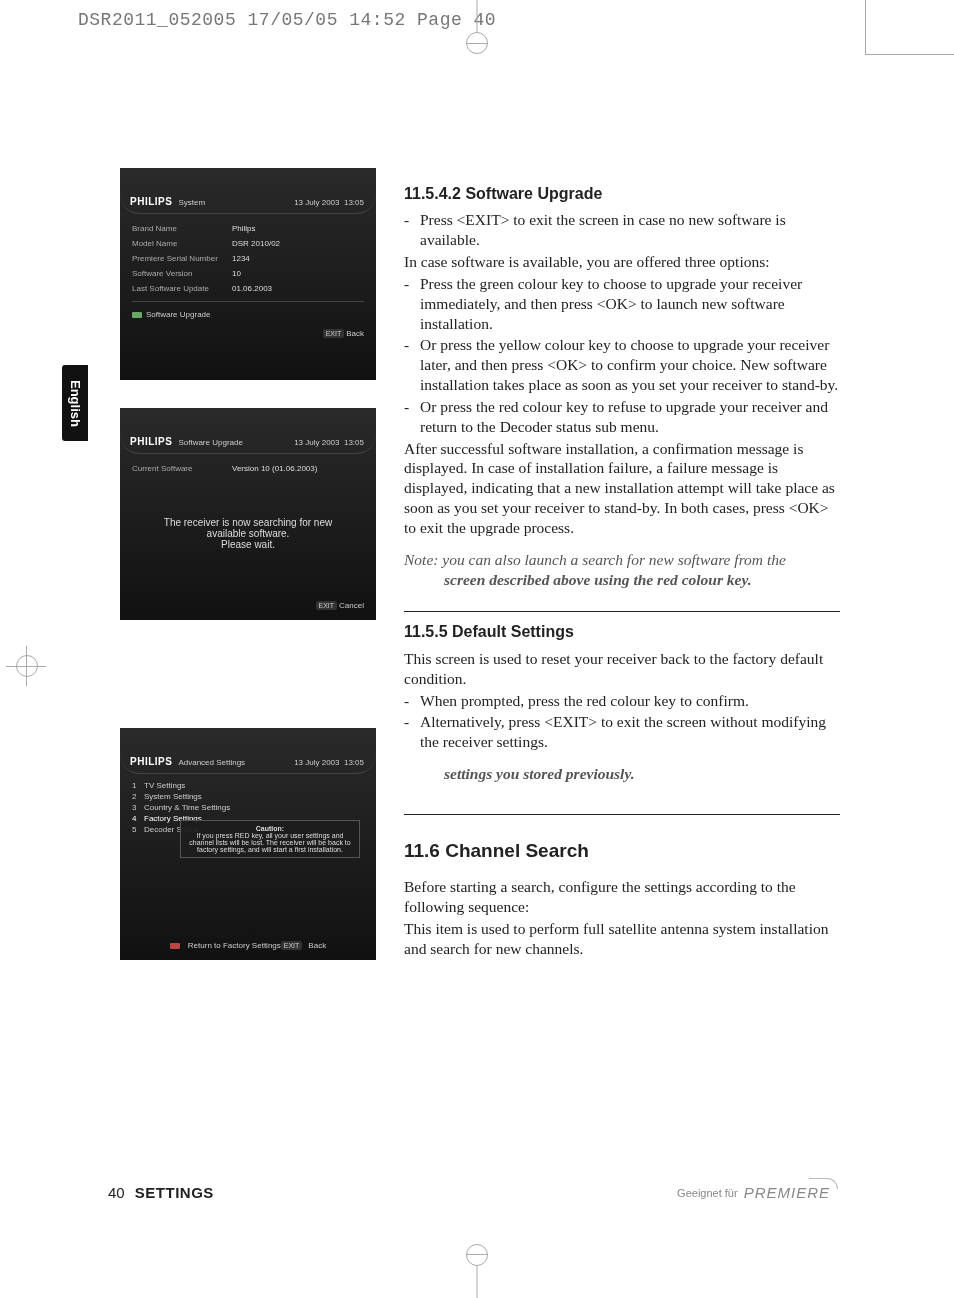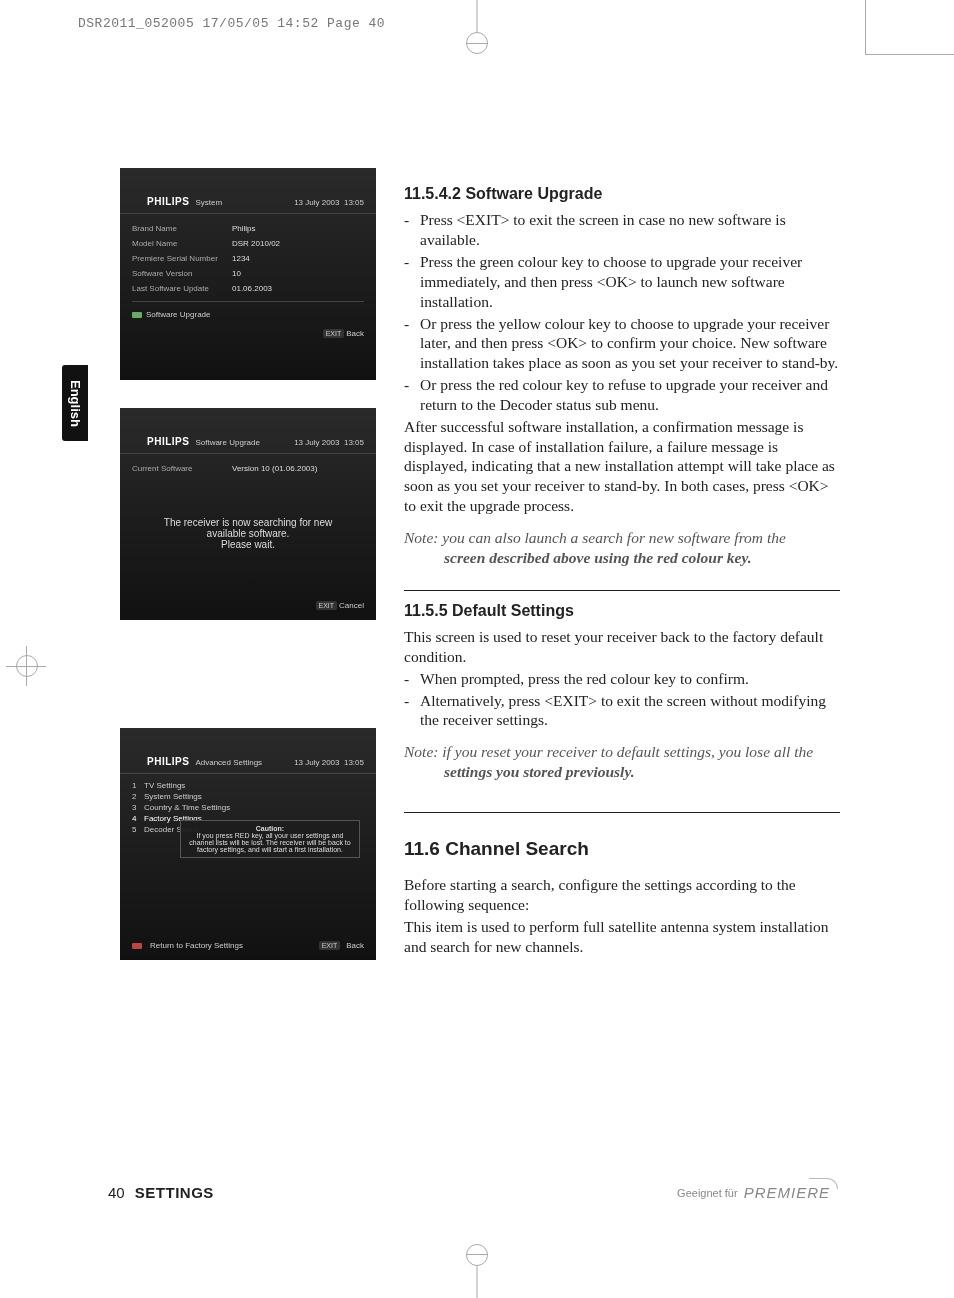--- a/index.html
+++ b/index.html
@@ -6,24 +6,24 @@
   body {
     width: 954px;
     height: 1298px;
     background: #fff;
     font-family: Georgia, 'Times New Roman', serif;
     position: relative;
     color: #222;
   }
   .print-header {
     position: absolute;
-    top: 16px;
+    top: 10px;
     left: 78px;
     font-family: 'Courier New', monospace;
-    font-size: 13px;
+    font-size: 18px;
     color: #777;
     letter-spacing: 0.5px;
   }
   .crop-mark-top {
     position: absolute;
     top: 0;
     left: 50%;
     width: 1px;
     height: 32px;
     background: #aaa;
@@ -163,22 +163,23 @@
     color: #ccc;
     font-family: Arial, sans-serif;
     font-size: 8px;
     position: relative;
     margin-bottom: 28px;
   }
   .shot-header {
     display: flex;
     justify-content: space-between;
     align-items: flex-end;
-    padding: 28px 12px 6px 27px;
+    padding: 28px 12px 6px 10px;
     border-bottom: 1px solid #444;
+    border-radius: 20px;
   }
   .shot-brand { font-weight: bold; font-size: 10px; color:#fff; letter-spacing:0.5px;}
   .shot-crumb { font-size: 8px; color:#ccc; margin-left:6px;}
   .shot-time { font-size:8px; color:#ccc;}
   .shot-body { padding: 10px 12px 6px 12px; min-height: 100px; }
   .shot-row { display:flex; margin-bottom:6px; }
   .shot-row .lbl { width: 100px; color:#aaa; }
   .shot-row .val { color:#ddd; }
   .shot-footer { display:flex; justify-content:flex-end; padding:4px 12px 10px; font-size:8px; color:#ccc;}
   .shot-btn { display:inline-block; background:#333; padding:1px 3px; border-radius:2px; margin-right:2px; font-size:7px;}
@@ -201,21 +202,21 @@
     width: 200px;
     padding: 8px 6px;
     text-align: center;
     font-size: 10px;
     color: #ddd;
   }
   .shot-software-bar {
     display:flex; align-items:center; padding-top:8px; border-top:1px solid #444; margin-top:8px;
   }
   .shot-color-dot { width:10px;height:6px;background:#6a6;border-radius:1px;margin-right:4px;}
-  .shot-left-footer { display:flex; align-items:center; padding:4px 12px 10px; font-size:8px; color:#ccc; justify-content:space-between;}
+  .shot-left-footer { display:flex; align-items:center; padding:4px 12px 10px; font-size:8px; color:#ccc; justify-content:center;}
   .shot-left-group { display:flex; align-items:center; gap:4px;}
 
   
   h3.section-h { font-family: Arial, sans-serif; font-size: 16px; font-weight: bold; margin-bottom: 6px; }
   h2.big-h { font-family: Arial, sans-serif; font-size: 19px; font-weight: bold; margin: 24px 0 14px; }
   .para { margin-bottom: 2px; }
   .bullet { display:flex; margin-bottom:2px; }
   .bullet .dash { width: 16px; flex-shrink:0; }
   .bullet .text { flex:1; }
   .note { font-style: italic; color:#555; margin-top:12px; }
@@ -377,20 +378,21 @@
     </div>
 
   </div>
 
   <div class="col-right">
     <h3 class="section-h">11.5.4.2 Software Upgrade</h3>
     <div class="bullet">
         <span class="dash">-</span>
         <span class="text">Press &lt;EXIT&gt; to exit the screen in case no new software is available.</span>
       </div>
+    <p class="para">In case software is available, you are offered three options:</p>
     <div class="bullet">
         <span class="dash">-</span>
         <span class="text">Press the green colour key to choose to upgrade your receiver immediately, and then press &lt;OK&gt; to launch new software installation.</span>
       </div>
     <div class="bullet">
         <span class="dash">-</span>
         <span class="text">Or press the yellow colour key to choose to upgrade your receiver later, and then press &lt;OK&gt; to confirm your choice. New software installation takes place as soon as you set your receiver to stand-by.</span>
       </div>
     <div class="bullet">
         <span class="dash">-</span>
@@ -407,21 +409,20 @@
     <p class="para">This screen is used to reset your receiver back to the factory default condition.</p>
     <div class="bullet">
         <span class="dash">-</span>
         <span class="text">When prompted, press the red colour key to confirm.</span>
       </div>
     <div class="bullet">
         <span class="dash">-</span>
         <span class="text">Alternatively, press &lt;EXIT&gt; to exit the screen without modifying the receiver settings.</span>
       </div>
     <p class="note">
-      <span>Note: if you reset your receiver to default settings, you lose all the</span>
       <span class="note-indent">settings you stored previously.</span>
     </p>
 
     <div class="hr" style="margin-top:30px;"></div>
     <h2 class="big-h">11.6   Channel Search</h2>
     <p class="para">Before starting a search, configure the settings according to the following sequence:</p>
     <p class="para">This item is used to perform full satellite antenna system installation and search for new channels.</p>
   </div>
 
 </div>

